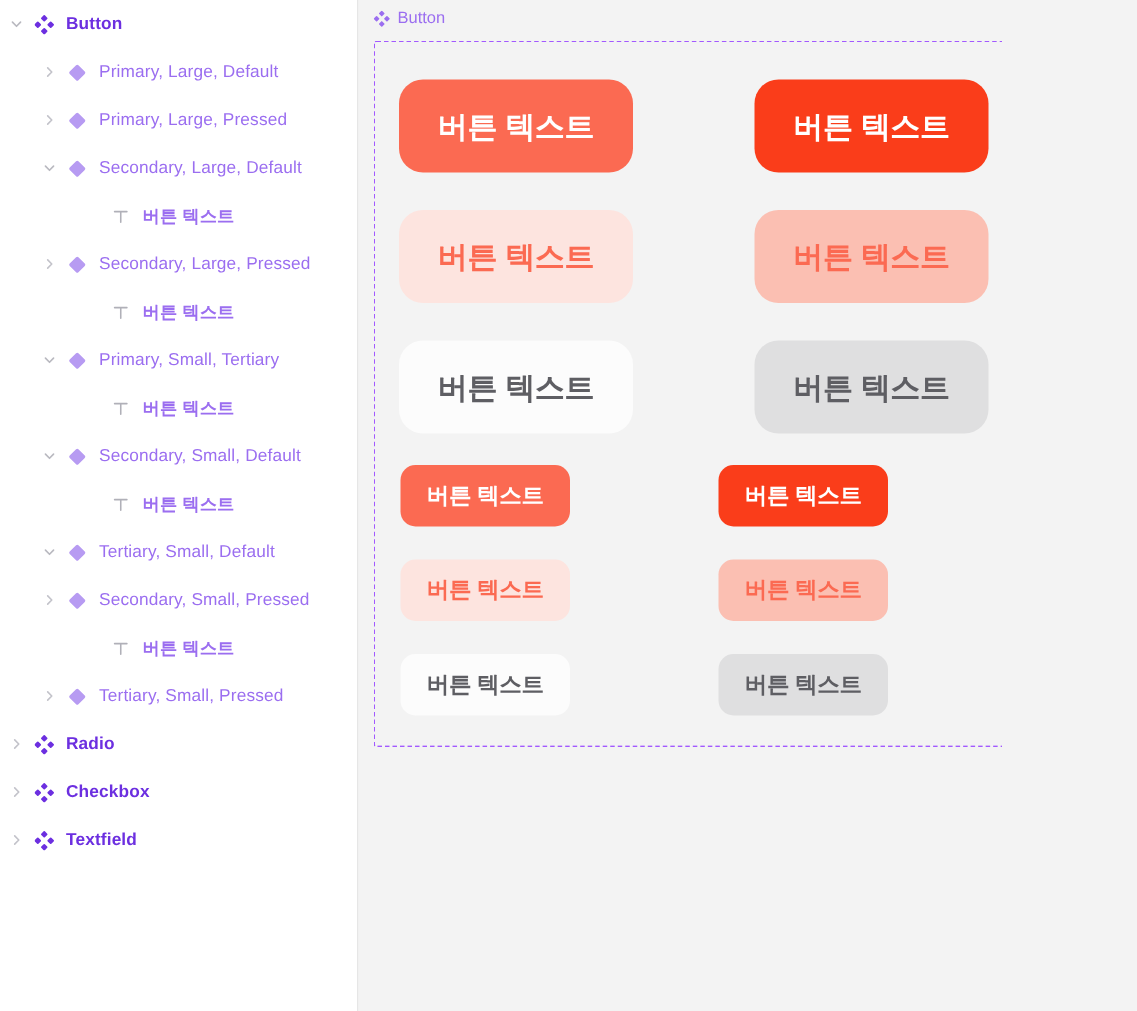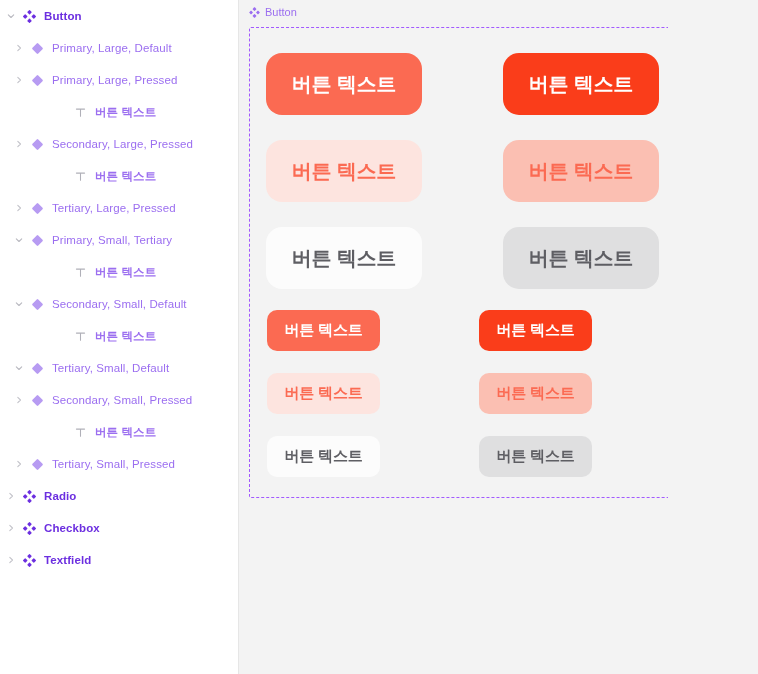--- a/index.html
+++ b/index.html
@@ -45,21 +45,21 @@
     margin-left:3px;margin-right:7px;
     display:flex;align-items:center;justify-content:center;
   }
   .lyr-icon svg{display:block;}
   .lyr-label{
     font-size:11.5px;
     letter-spacing:0.1px;
   }
   
   .d0{padding-left:4px;}
-  .d1{padding-left:12px;}
+  .d1{padding-left:26px;}
   .d2{padding-left:55px;}
 
   .type-set .lyr-label{color:#6c2fe0;font-weight:bold;}
   .type-instance .lyr-label{color:#9b6ef0;font-weight:normal;}
   .type-text .lyr-label{color:#9b6ef0;font-weight:bold;}
   .type-text .caret{visibility:hidden;}
 
   
   .canvas{
     position:relative;
@@ -151,20 +151,33 @@
             <path d="M2.8 1.3 L5.5 4 L2.8 6.7" fill="none" stroke="#c3c3ca" stroke-width="1.1" stroke-linecap="round" stroke-linejoin="round"></path>
           </svg>
         </span>
         <span class="lyr-icon">
           <svg width="13" height="13" viewBox="0 0 13 13">
             <rect x="2.4" y="2.4" width="8.2" height="8.2" rx="1.1" transform="rotate(45 6.5 6.5)" fill="#B79BF2"></rect>
           </svg>
         </span>
         <span class="lyr-label">Primary, Large, Pressed</span>
       </div>
+      <div class="layer-row d1 type-instance">
+        <span class="caret">
+          <svg width="8" height="8" viewBox="0 0 8 8">
+            <path d="M1.3 2.8 L4 5.5 L6.7 2.8" fill="none" stroke="#b9b9c0" stroke-width="1.1" stroke-linecap="round" stroke-linejoin="round"></path>
+          </svg>
+        </span>
+        <span class="lyr-icon">
+          <svg width="13" height="13" viewBox="0 0 13 13">
+            <rect x="2.4" y="2.4" width="8.2" height="8.2" rx="1.1" transform="rotate(45 6.5 6.5)" fill="#B79BF2"></rect>
+          </svg>
+        </span>
+        <span class="lyr-label">Secondary, Large, Default</span>
+      </div>
       <div class="layer-row d2 type-text">
         <span class="caret hidden"></span>
         <span class="lyr-icon">
           <svg width="13" height="13" viewBox="0 0 13 13">
             <path d="M2.4 3.1 H10.6 M6.5 3.1 V10.2" fill="none" stroke="#B0B0B8" stroke-width="1.05" stroke-linecap="round"></path>
           </svg>
         </span>
         <span class="lyr-label">버튼 텍스트</span>
       </div>
       <div class="layer-row d1 type-instance">
@@ -181,33 +194,20 @@
         <span class="lyr-label">Secondary, Large, Pressed</span>
       </div>
       <div class="layer-row d2 type-text">
         <span class="caret hidden"></span>
         <span class="lyr-icon">
           <svg width="13" height="13" viewBox="0 0 13 13">
             <path d="M2.4 3.1 H10.6 M6.5 3.1 V10.2" fill="none" stroke="#B0B0B8" stroke-width="1.05" stroke-linecap="round"></path>
           </svg>
         </span>
         <span class="lyr-label">버튼 텍스트</span>
-      </div>
-      <div class="layer-row d1 type-instance">
-        <span class="caret">
-          <svg width="8" height="8" viewBox="0 0 8 8">
-            <path d="M2.8 1.3 L5.5 4 L2.8 6.7" fill="none" stroke="#c3c3ca" stroke-width="1.1" stroke-linecap="round" stroke-linejoin="round"></path>
-          </svg>
-        </span>
-        <span class="lyr-icon">
-          <svg width="13" height="13" viewBox="0 0 13 13">
-            <rect x="2.4" y="2.4" width="8.2" height="8.2" rx="1.1" transform="rotate(45 6.5 6.5)" fill="#B79BF2"></rect>
-          </svg>
-        </span>
-        <span class="lyr-label">Tertiary, Large, Pressed</span>
       </div>
       <div class="layer-row d1 type-instance">
         <span class="caret">
           <svg width="8" height="8" viewBox="0 0 8 8">
             <path d="M1.3 2.8 L4 5.5 L6.7 2.8" fill="none" stroke="#b9b9c0" stroke-width="1.1" stroke-linecap="round" stroke-linejoin="round"></path>
           </svg>
         </span>
         <span class="lyr-icon">
           <svg width="13" height="13" viewBox="0 0 13 13">
             <rect x="2.4" y="2.4" width="8.2" height="8.2" rx="1.1" transform="rotate(45 6.5 6.5)" fill="#B79BF2"></rect>

